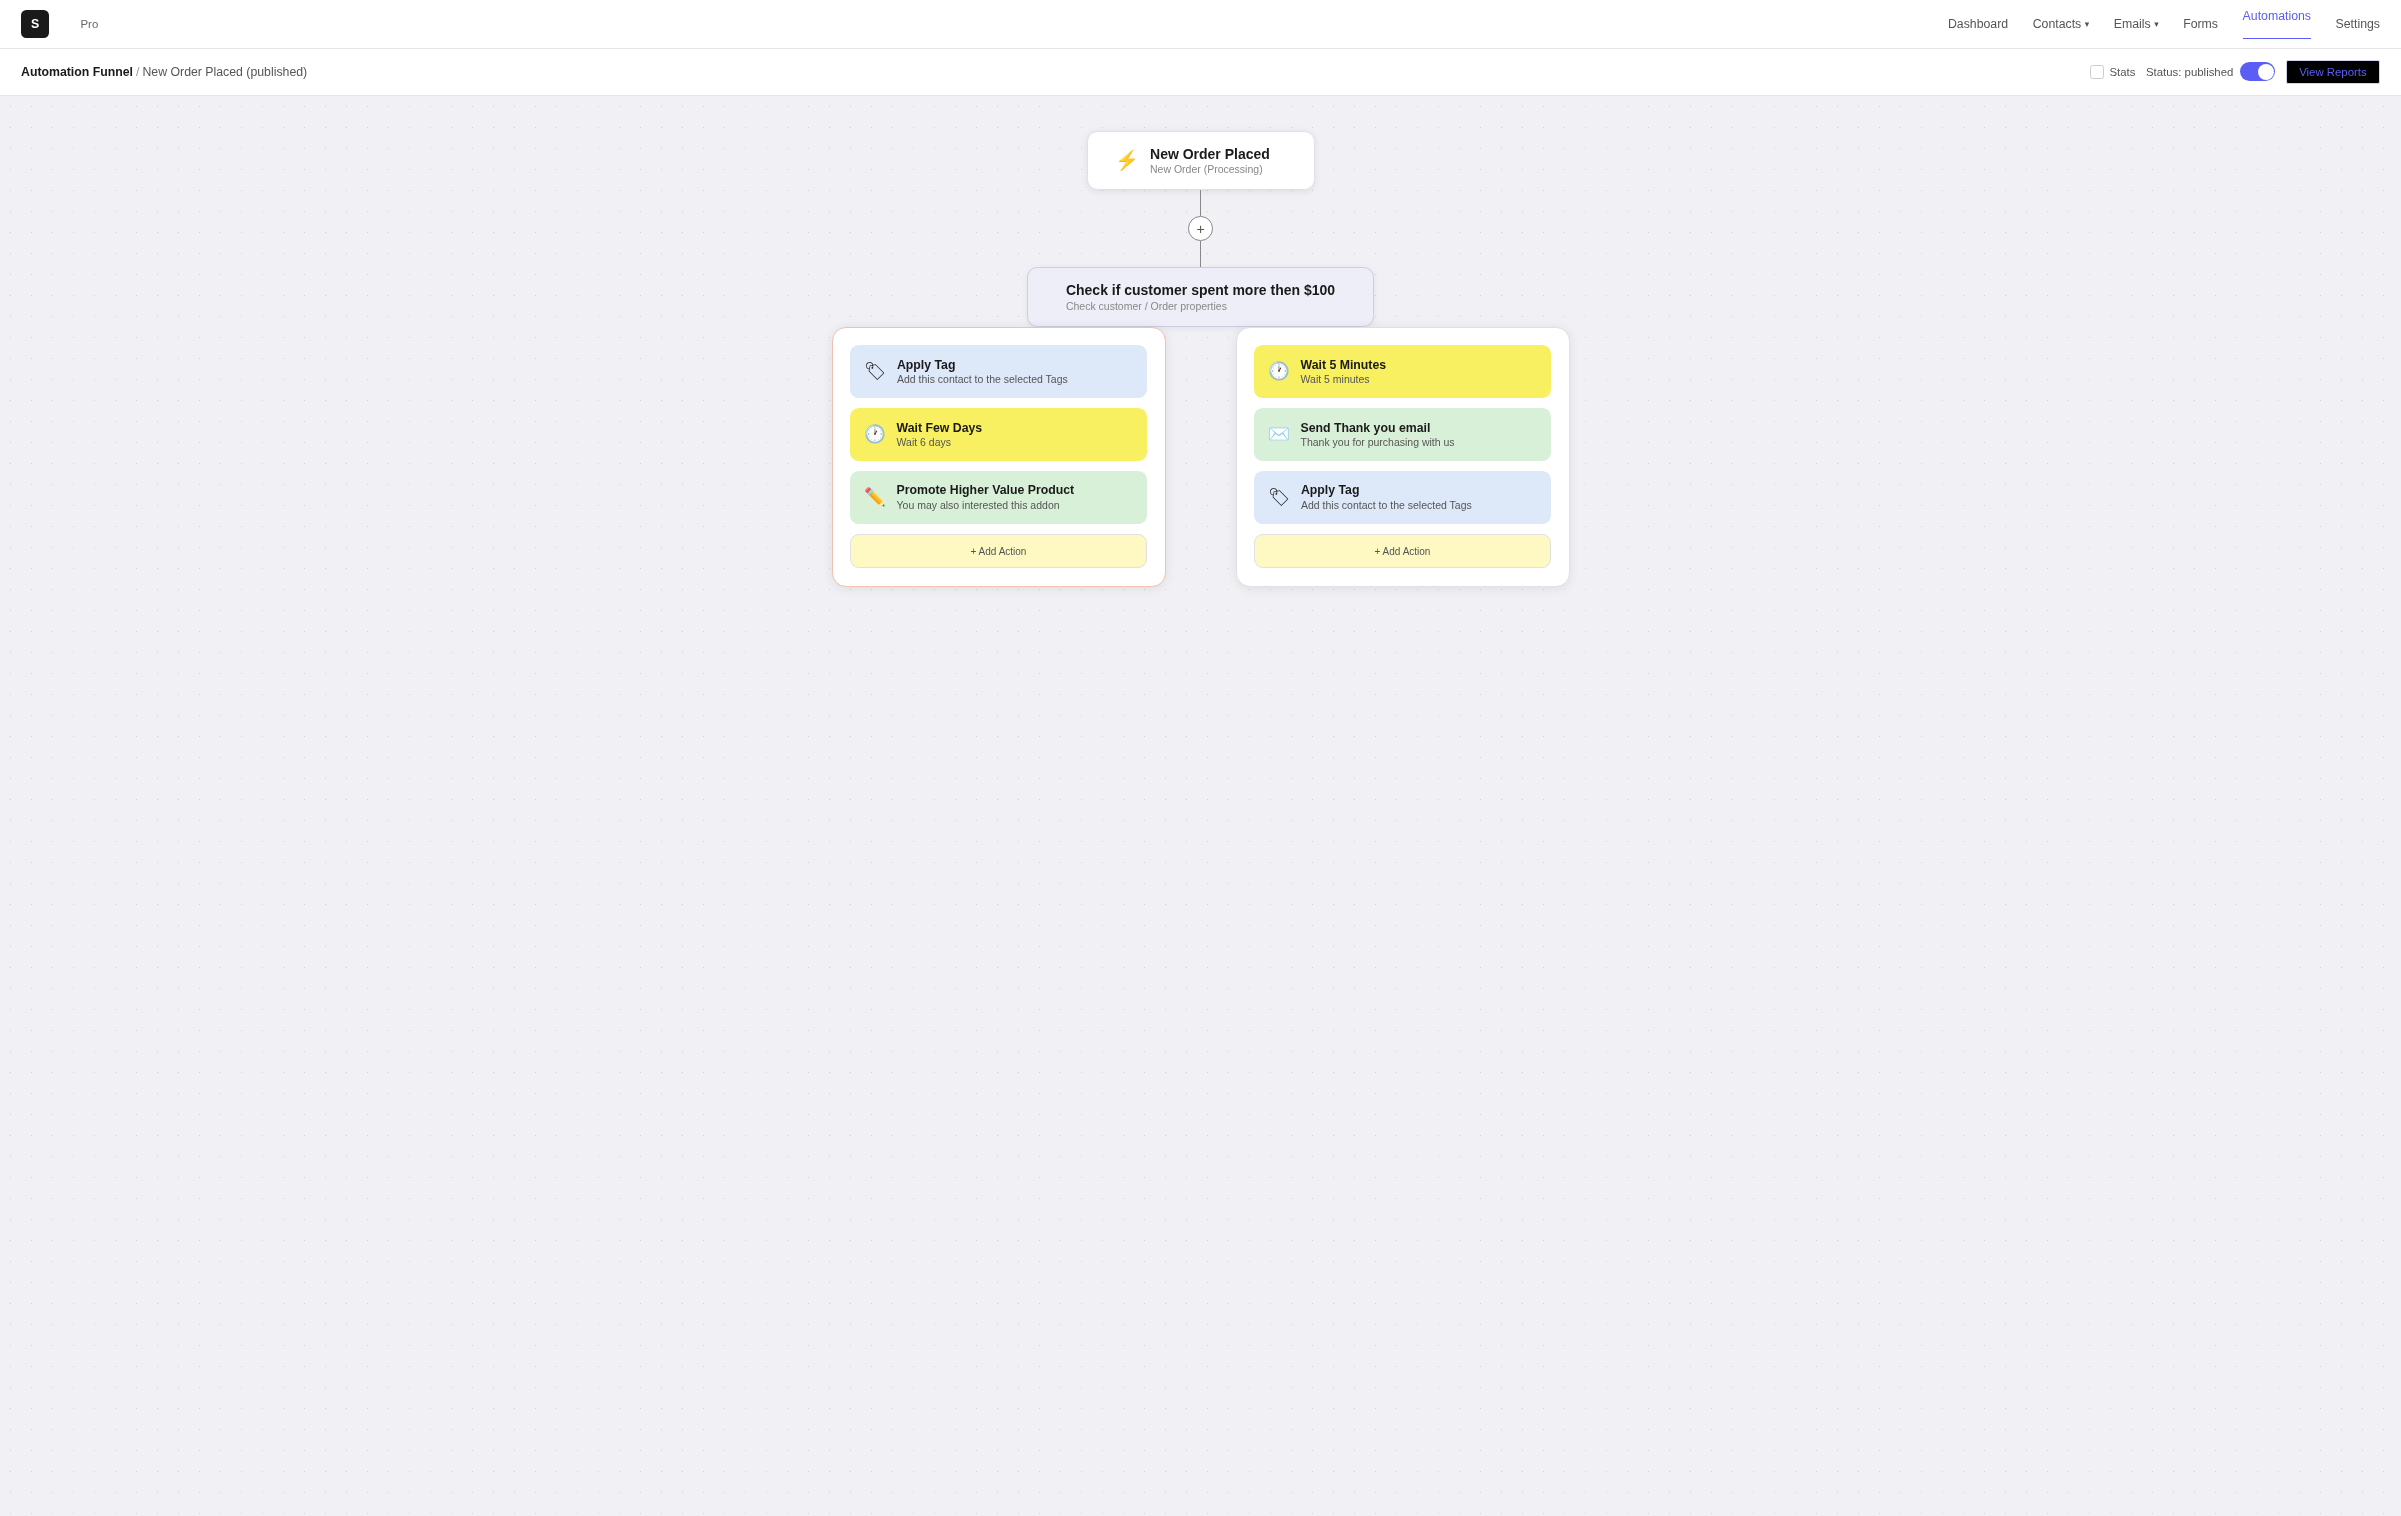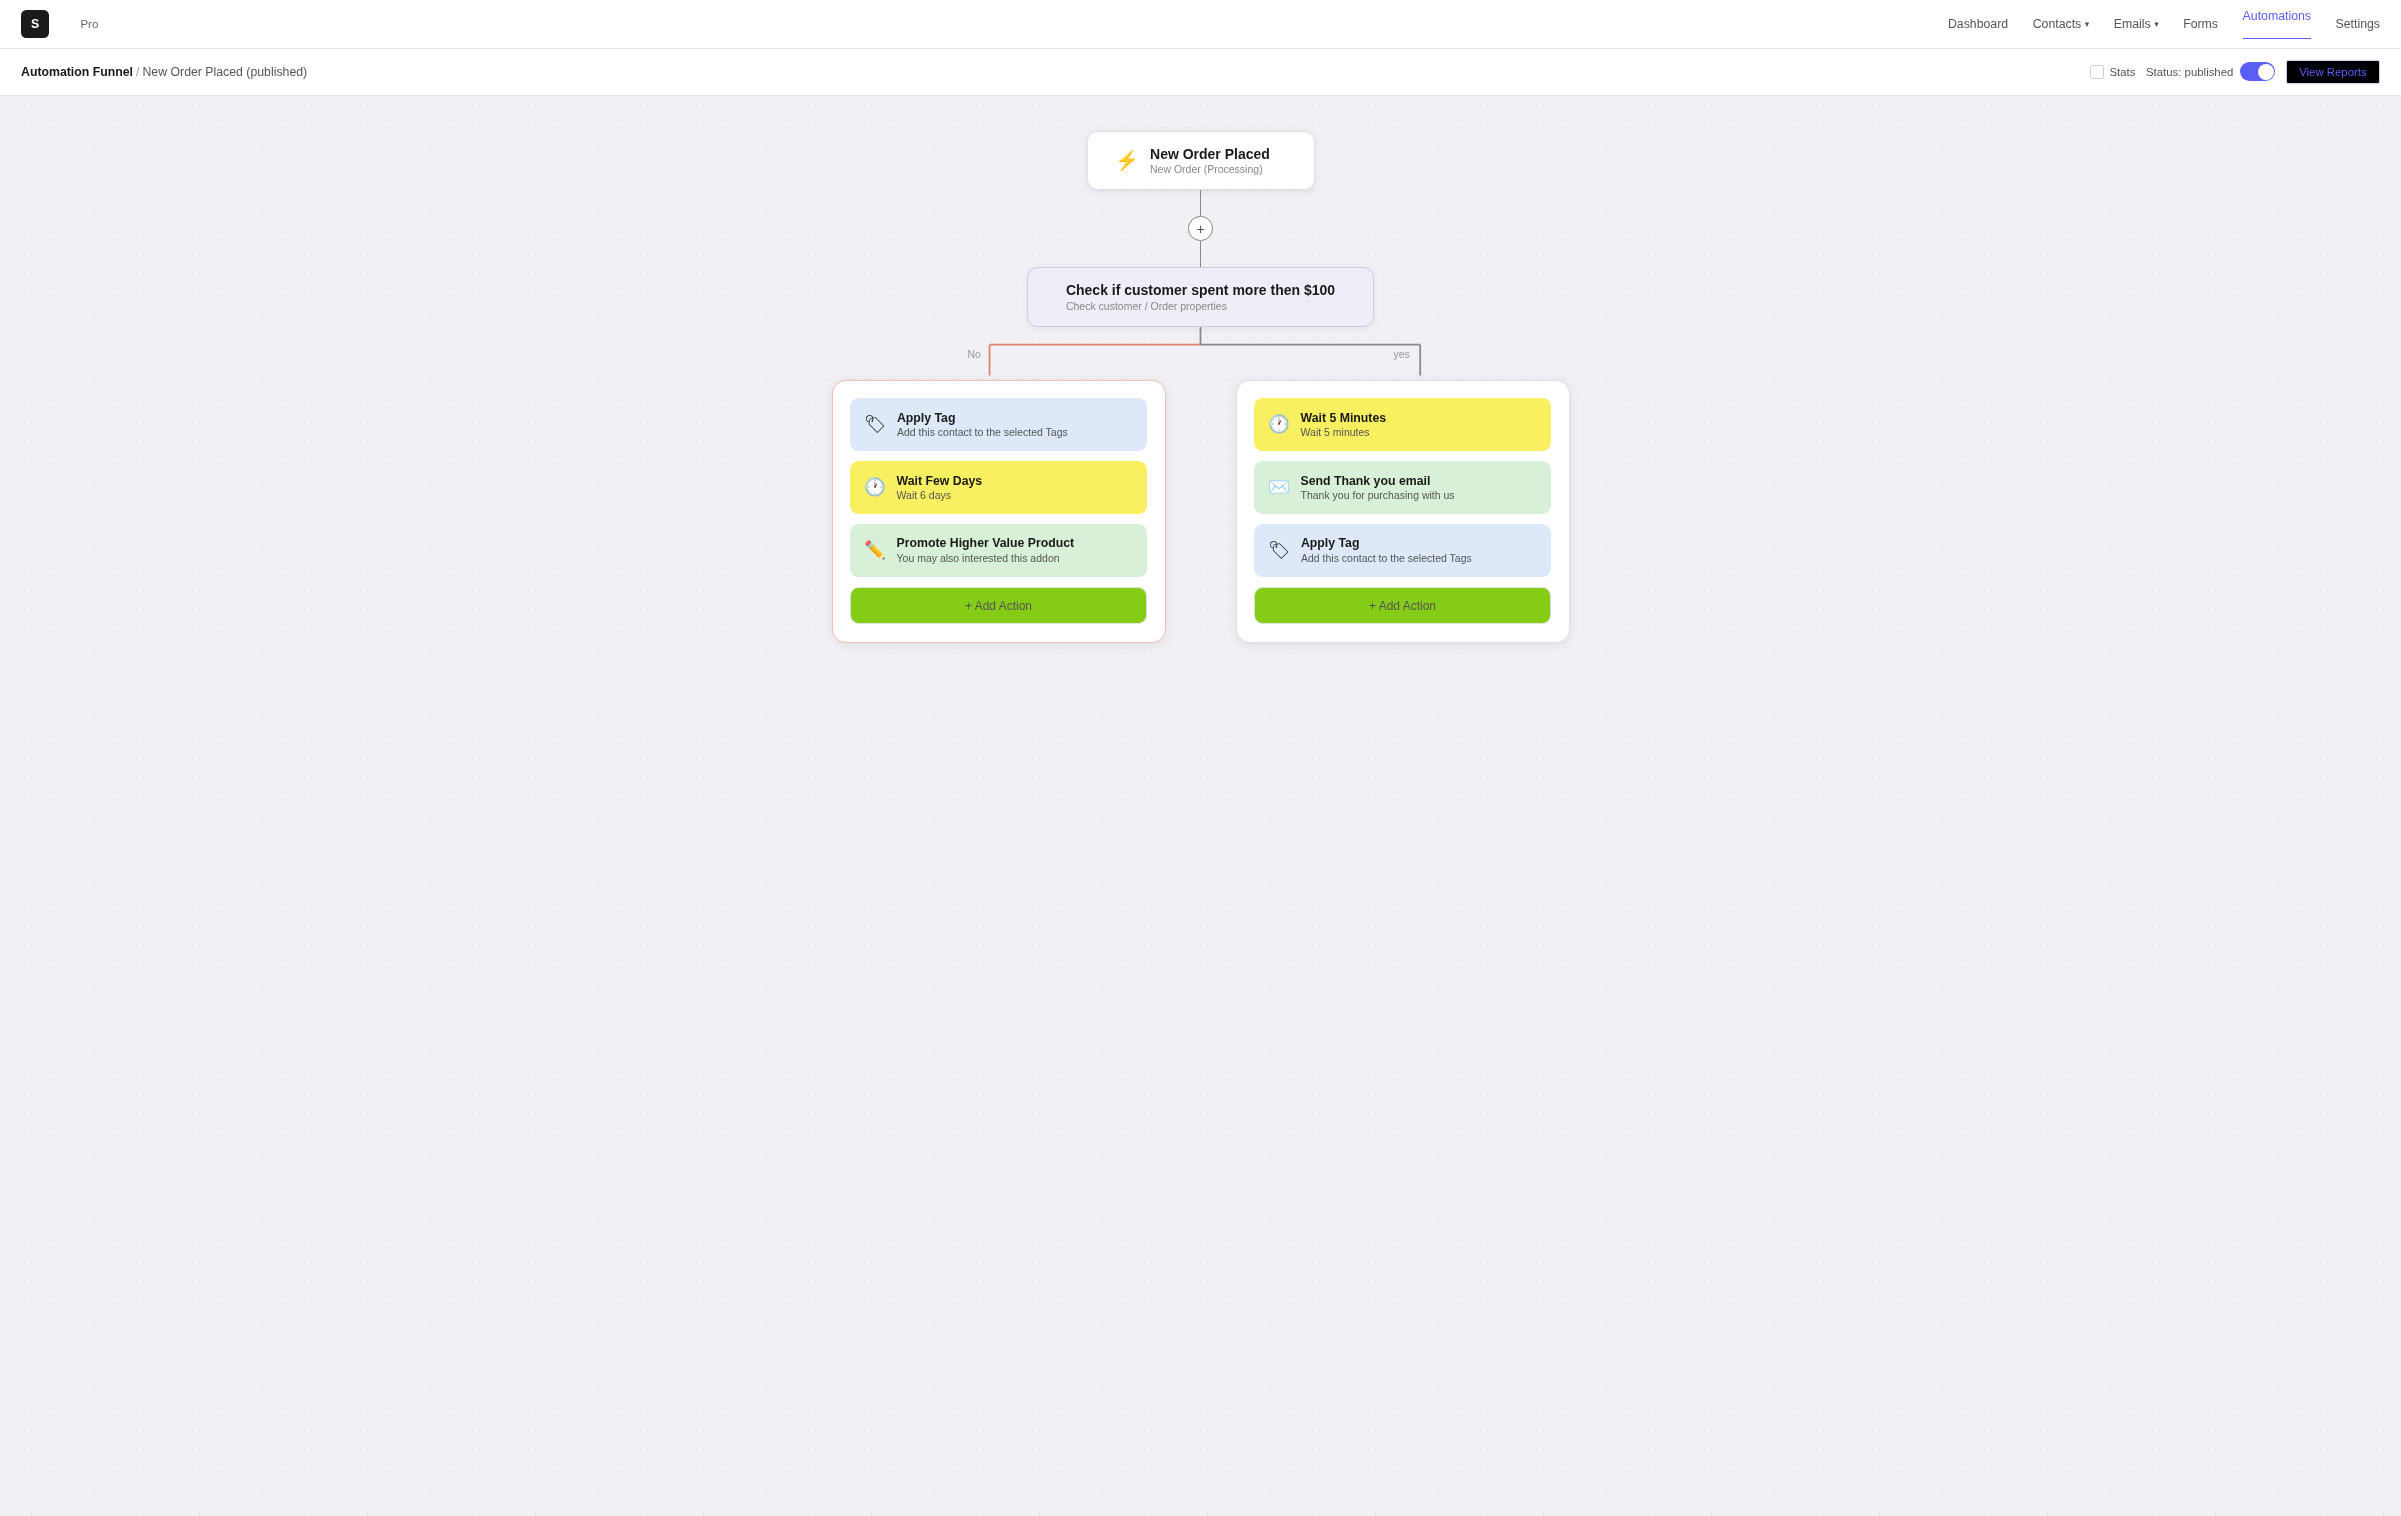--- a/index.html
+++ b/index.html
@@ -101,22 +101,22 @@
     }
     .action-card.blue { background: #dde8f8; }
     .action-card.yellow { background: #f8f060; }
     .action-card.green { background: #d8f0d8; }
     .action-icon { font-size: 17.6px; }
     .action-title { font-size: 12.3px; font-weight: 700; color: #1a1a1a; }
     .action-subtitle { font-size: 10.5px; color: #555; margin-top: 1.8px; }
 
     
     .add-action-btn {
-      width: 100%; padding: 10.5px; border: 1.3px solid #e0e0e0; background: #84cc16;
-      border-radius: 8.8px; cursor: pointer; font-size: 12px; color: #555;
+      width: 100%; padding: 10.5px; border: 1.3px solid #e0e0e0; background: #fef9c3;
+      border-radius: 8.8px; cursor: pointer; font-size: 10px; color: #555;
       display: flex; align-items: center; justify-content: center; gap: 5.3px;
     }
 
     .branches-row {
       display: flex; gap: 35px; justify-content: center; width: 100%;
     }
 
     
     .chevron { font-size: 8.8px; }
   </style>
@@ -178,35 +178,20 @@
   <div class="add-btn">+</div>
   <div class="connector-line"></div>
 
   <div class="condition-node">
     <div>
       <div class="node-title">Check if customer spent more then $100</div>
       <div class="node-subtitle">Check customer / Order properties</div>
     </div>
   </div>
 
-  <div style="width: 100%; max-width: 791px; position: relative; height: 53px;">
-    <svg viewBox="0 0 900 60" style="width:100%;height:53px;overflow:visible;">
-
-      <line x1="450" y1="0" x2="450" y2="20" stroke="#888" stroke-width="2"></line>
-
-      <line x1="210" y1="20" x2="450" y2="20" stroke="#e08070" stroke-width="2"></line>
-      <line x1="210" y1="20" x2="210" y2="55" stroke="#e08070" stroke-width="2"></line>
-
-      <line x1="450" y1="20" x2="700" y2="20" stroke="#888" stroke-width="2"></line>
-      <line x1="700" y1="20" x2="700" y2="55" stroke="#888" stroke-width="2"></line>
-    </svg>
-    
-    <span style="position:absolute; left: calc(50% - 233px); top: 21px; font-size:10.5px; color:#999;">No</span>
-    <span style="position:absolute; left: calc(50% + 193px); top: 21px; font-size:10.5px; color:#999;">yes</span>
-  </div>
 
   <div class="branches-row">
 
     <div class="branch-panel left">
 
       <div class="action-card blue">
         <span class="action-icon">🏷</span>
         <div>
           <div class="action-title">Apply Tag</div>
           <div class="action-subtitle">Add this contact to the selected Tags</div>

